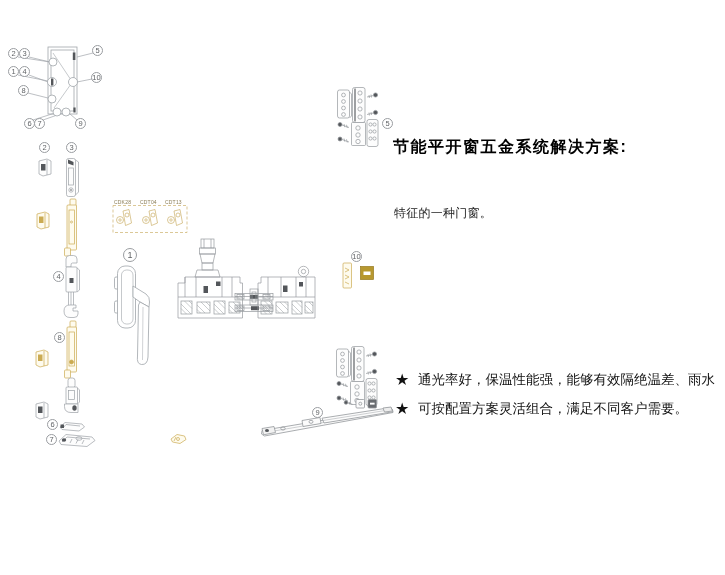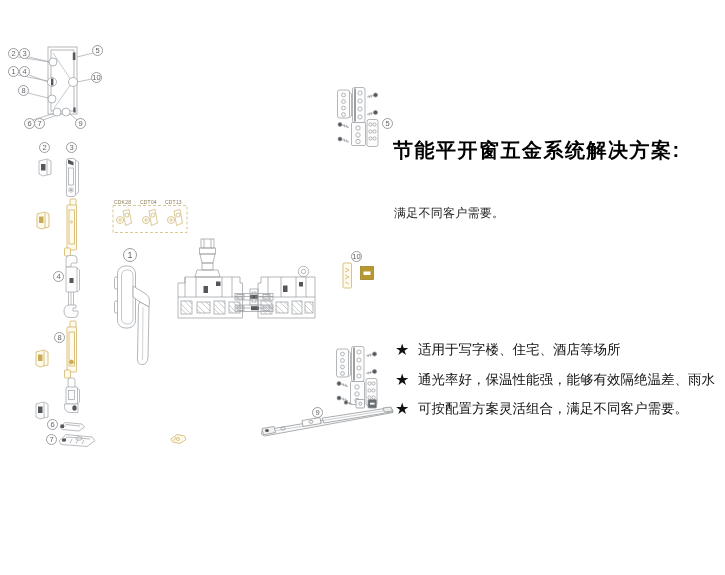--- a/index.html
+++ b/index.html
@@ -1,21 +1,21 @@
 <!DOCTYPE html>
 <html><head>
 <meta charset="utf-8">
 <style>
   html,body{margin:0;padding:0;}
   .page{position:relative;width:725px;height:575px;background:#ffffff;overflow:hidden;font-family:"Liberation Sans",sans-serif;}
   .art{position:absolute;left:0;top:0;}
   .co{position:absolute;box-sizing:border-box;width:11px;height:11px;border:1px solid #9a9da1;border-radius:50%;font-size:7.5px;line-height:9.5px;text-align:center;color:#606366;background:#fff;}
   .co-lg{width:14px;height:14px;font-size:9px;line-height:12.5px;}
   .code{position:absolute;font-size:5px;color:#8a7c55;letter-spacing:0.2px;}
-  .title{position:absolute;left:393px;top:137px;font-size:20px;font-weight:bold;letter-spacing:1.5px;color:#000;white-space:nowrap;}
+  .title{position:absolute;left:393px;top:137px;font-size:16px;font-weight:bold;letter-spacing:1.5px;color:#000;white-space:nowrap;}
   .desc{position:absolute;left:394px;font-size:12px;color:#222;letter-spacing:0.25px;white-space:nowrap;}
   .feat{position:absolute;left:395px;font-size:13.5px;color:#111;white-space:nowrap;}
   .feat .star{margin-right:5px;font-size:16px;vertical-align:-1px;}
 </style>
 </head>
 <body>
 
 <div class="page">
 <svg class="art" width="725" height="575" viewBox="0 0 725 575">
 
@@ -306,25 +306,21 @@
 <div class="co co-lg" style="left:123px;top:248px">1</div>
 <div class="co" style="left:382px;top:118px">5</div>
 <div class="co" style="left:351px;top:251px">10</div>
 <div class="co" style="left:312px;top:407px">9</div>
 
 <span class="code" style="left:114px;top:199px">CDK28</span>
 <span class="code" style="left:140px;top:199px">CDT04</span>
 <span class="code" style="left:165px;top:199px">CDT13</span>
 
 <div class="title">节能平开窗五金系统解决方案:</div>
-<div class="desc" style="top:205px">满足不同客户需要。</div>
-<div class="feat" style="top:340px">
-  <span class="star">★</span>
-  <span>适用于写字楼、住宅、酒店等场所</span>
-</div>
+<div class="desc" style="top:205px">特征的一种门窗。</div>
 <div class="feat" style="top:399px">
   <span class="star">★</span>
   <span>可按配置方案灵活组合，满足不同客户需要。</span>
 </div>
 <div class="feat" style="top:370px">
   <span class="star">★</span>
   <span>通光率好，保温性能强，能够有效隔绝温差、雨水</span>
 </div>
 </div>
 

